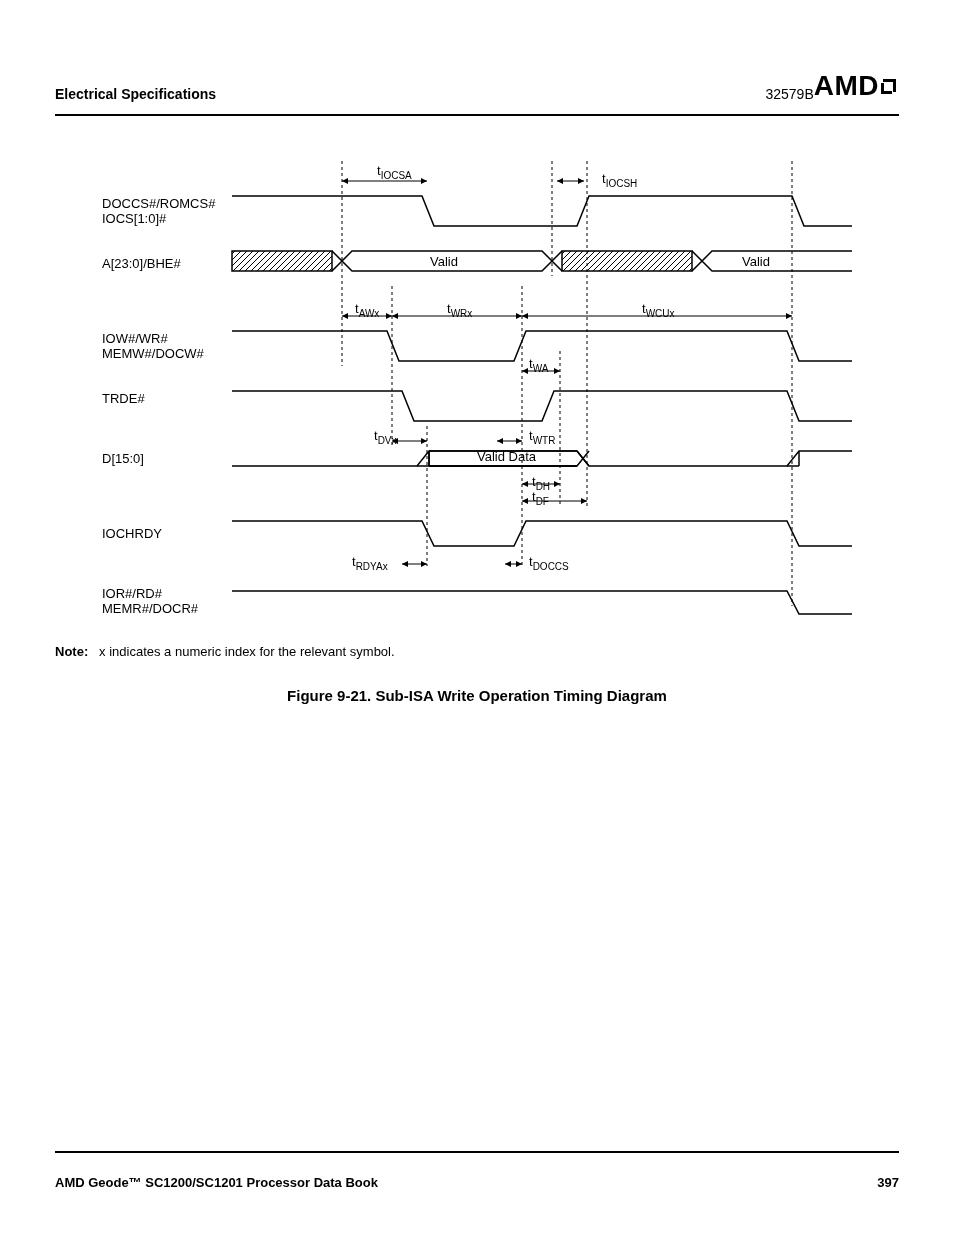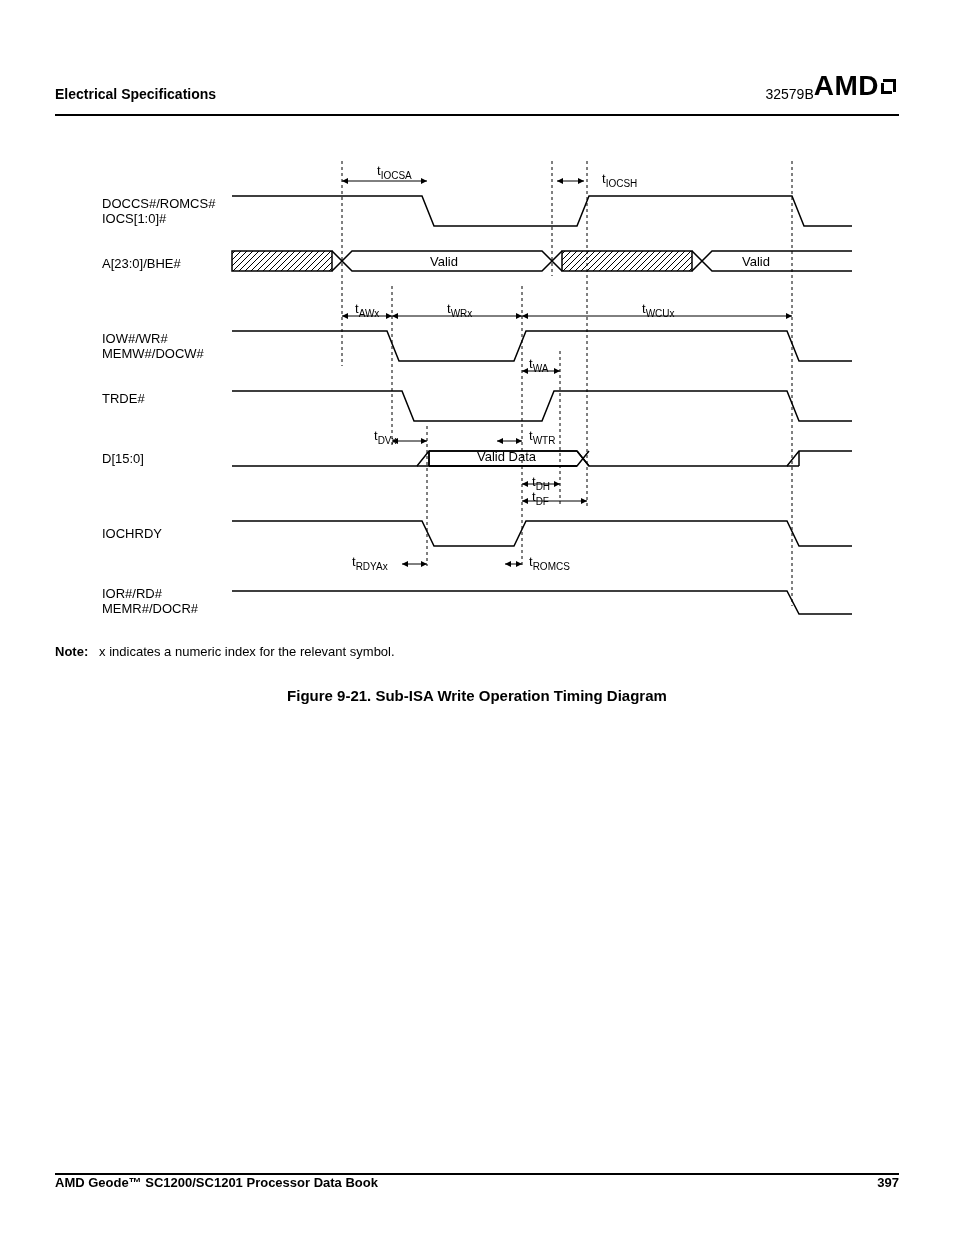--- a/index.html
+++ b/index.html
@@ -81,21 +81,21 @@
     font-size: 15px;
     margin-top: 28px;
   }
 
   .footer {
     position: absolute;
     left: 55px;
     right: 55px;
     bottom: 45px;
     border-top: 2px solid #000;
-    padding-top: 0;
+    padding-top: 22px;
     display: flex;
     justify-content: space-between;
     font-size: 13px;
     font-weight: bold;
   }
 
   
   .diagram {
     position: relative;
     width: 750px;
@@ -173,21 +173,21 @@
       <div class="tlabel" style="left:500px; top:15px">t<sub>IOCSH</sub></div>
       <div class="tlabel" style="left:253px; top:145px">t<sub>AWx</sub></div>
       <div class="tlabel" style="left:345px; top:145px">t<sub>WRx</sub></div>
       <div class="tlabel" style="left:540px; top:145px">t<sub>WCUx</sub></div>
       <div class="tlabel" style="left:427px; top:200px">t<sub>WA</sub></div>
       <div class="tlabel" style="left:272px; top:272px">t<sub>DVx</sub></div>
       <div class="tlabel" style="left:427px; top:272px">t<sub>WTR</sub></div>
       <div class="tlabel" style="left:430px; top:318px">t<sub>DH</sub></div>
       <div class="tlabel" style="left:430px; top:333px">t<sub>DF</sub></div>
       <div class="tlabel" style="left:250px; top:398px">t<sub>RDYAx</sub></div>
-      <div class="tlabel" style="left:427px; top:398px">t<sub>ROMCS</sub></div>
+      <div class="tlabel" style="left:427px; top:398px">t<sub>DOCCS</sub></div>
 
       <div class="valid" style="left:328px; top:98px">Valid</div>
       <div class="valid" style="left:640px; top:98px">Valid</div>
       <div class="valid" style="left:375px; top:293px">Valid Data</div>
 
       <svg width="750" height="470">
         <defs>
           <pattern id="hatch" patternUnits="userSpaceOnUse" width="6" height="6">
             <path d="M-2,2 l4,-4 M0,6 l6,-6 M4,8 l4,-4" stroke="#000" stroke-width="1"></path>
           </pattern>

